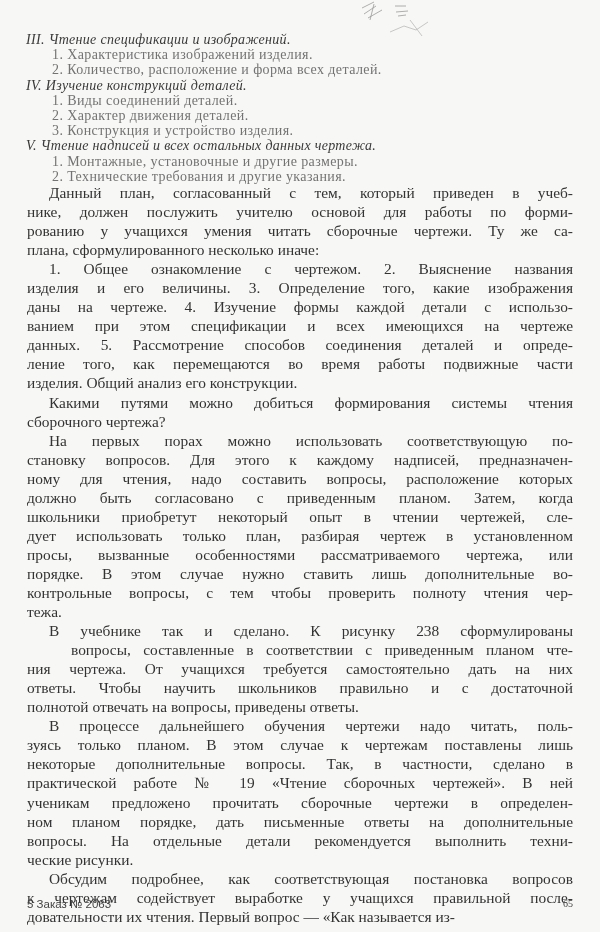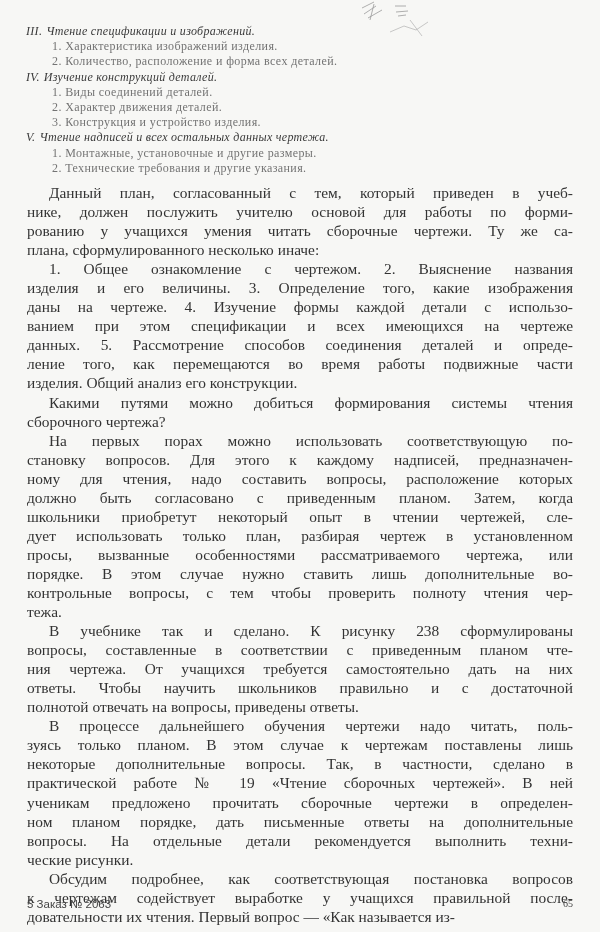--- a/index.html
+++ b/index.html
@@ -5,21 +5,21 @@
   html, body { margin: 0; padding: 0; }
   body {
     width: 600px; height: 932px; overflow: hidden;
     background: #f7f7f5;
     color: #2b2b2b;
     font-family: "Liberation Serif", "DejaVu Serif", serif;
     position: relative;
   }
   .page { position: absolute; left: 0; top: 0; width: 600px; height: 932px; }
   .marks { position: absolute; left: 360px; top: 0; width: 90px; height: 40px; }
-  .outline { position: absolute; left: 26px; top: 24px; width: 540px; font-size: 12px; line-height: 15.2px; color: #555; }
+  .outline { position: absolute; left: 26px; top: 32px; width: 540px; font-size: 14px; line-height: 15.2px; color: #555; }
   .outline .sec { font-style: italic; color: #3a3a3a; letter-spacing: 0.3px; }
   .outline .sec .num { font-style: italic; margin-right: 4px; }
   .outline .item { padding-left: 26px; letter-spacing: 0.4px; color: #737373; }
   .body-text {
     position: absolute; left: 27px; top: 183px; width: 546px;
     font-size: 15.4px; line-height: 19.05px; text-align: justify;
     color: #333;
   }
   .body-text p { margin: 0; text-indent: 22px; }
   .body-text .line { display: block; text-align: justify; text-align-last: justify; white-space: nowrap; }
@@ -85,21 +85,21 @@
         <span class="line" style="text-indent: 0px;">должно быть согласовано с приведенным планом. Затем, когда</span>
         <span class="line" style="text-indent: 0px;">школьники приобретут некоторый опыт в чтении чертежей, сле-</span>
         <span class="line" style="text-indent: 0px;">дует использовать только план, разбирая чертеж в установленном</span>
         <span class="line" style="text-indent: 0px;">просы, вызванные особенностями рассматриваемого чертежа, или</span>
         <span class="line" style="text-indent: 0px;">порядке. В этом случае нужно ставить лишь дополнительные во-</span>
         <span class="line" style="text-indent: 0px;">контрольные вопросы, с тем чтобы проверить полноту чтения чер-</span>
         <span class="line last" style="text-indent: 0px;">тежа.</span>
       </p>
       <p>
         <span class="line" style="text-indent: 22px;">В учебнике так и сделано.  К рисунку 238 сформулированы</span>
-        <span class="line" style="text-indent: 0px;">вопросы, составленные в соответствии с приведенным планом чте-</span>
+        <span class="line" style="text-indent: 0px; margin-left: 44px;">вопросы, составленные в соответствии с приведенным планом чте-</span>
         <span class="line" style="text-indent: 0px;">ния чертежа. От учащихся требуется самостоятельно дать на них</span>
         <span class="line" style="text-indent: 0px;">ответы. Чтобы научить школьников правильно и с достаточной</span>
         <span class="line last" style="text-indent: 0px;">полнотой отвечать на вопросы, приведены ответы.</span>
       </p>
       <p>
         <span class="line" style="text-indent: 22px;">В процессе дальнейшего обучения чертежи надо читать, поль-</span>
         <span class="line" style="text-indent: 0px;">зуясь только планом. В этом случае к чертежам поставлены лишь</span>
         <span class="line" style="text-indent: 0px;">некоторые дополнительные вопросы. Так, в частности, сделано в</span>
         <span class="line" style="text-indent: 0px;">практической работе № 19 «Чтение сборочных чертежей». В ней</span>
         <span class="line" style="text-indent: 0px;">ученикам предложено прочитать сборочные чертежи в определен-</span>

